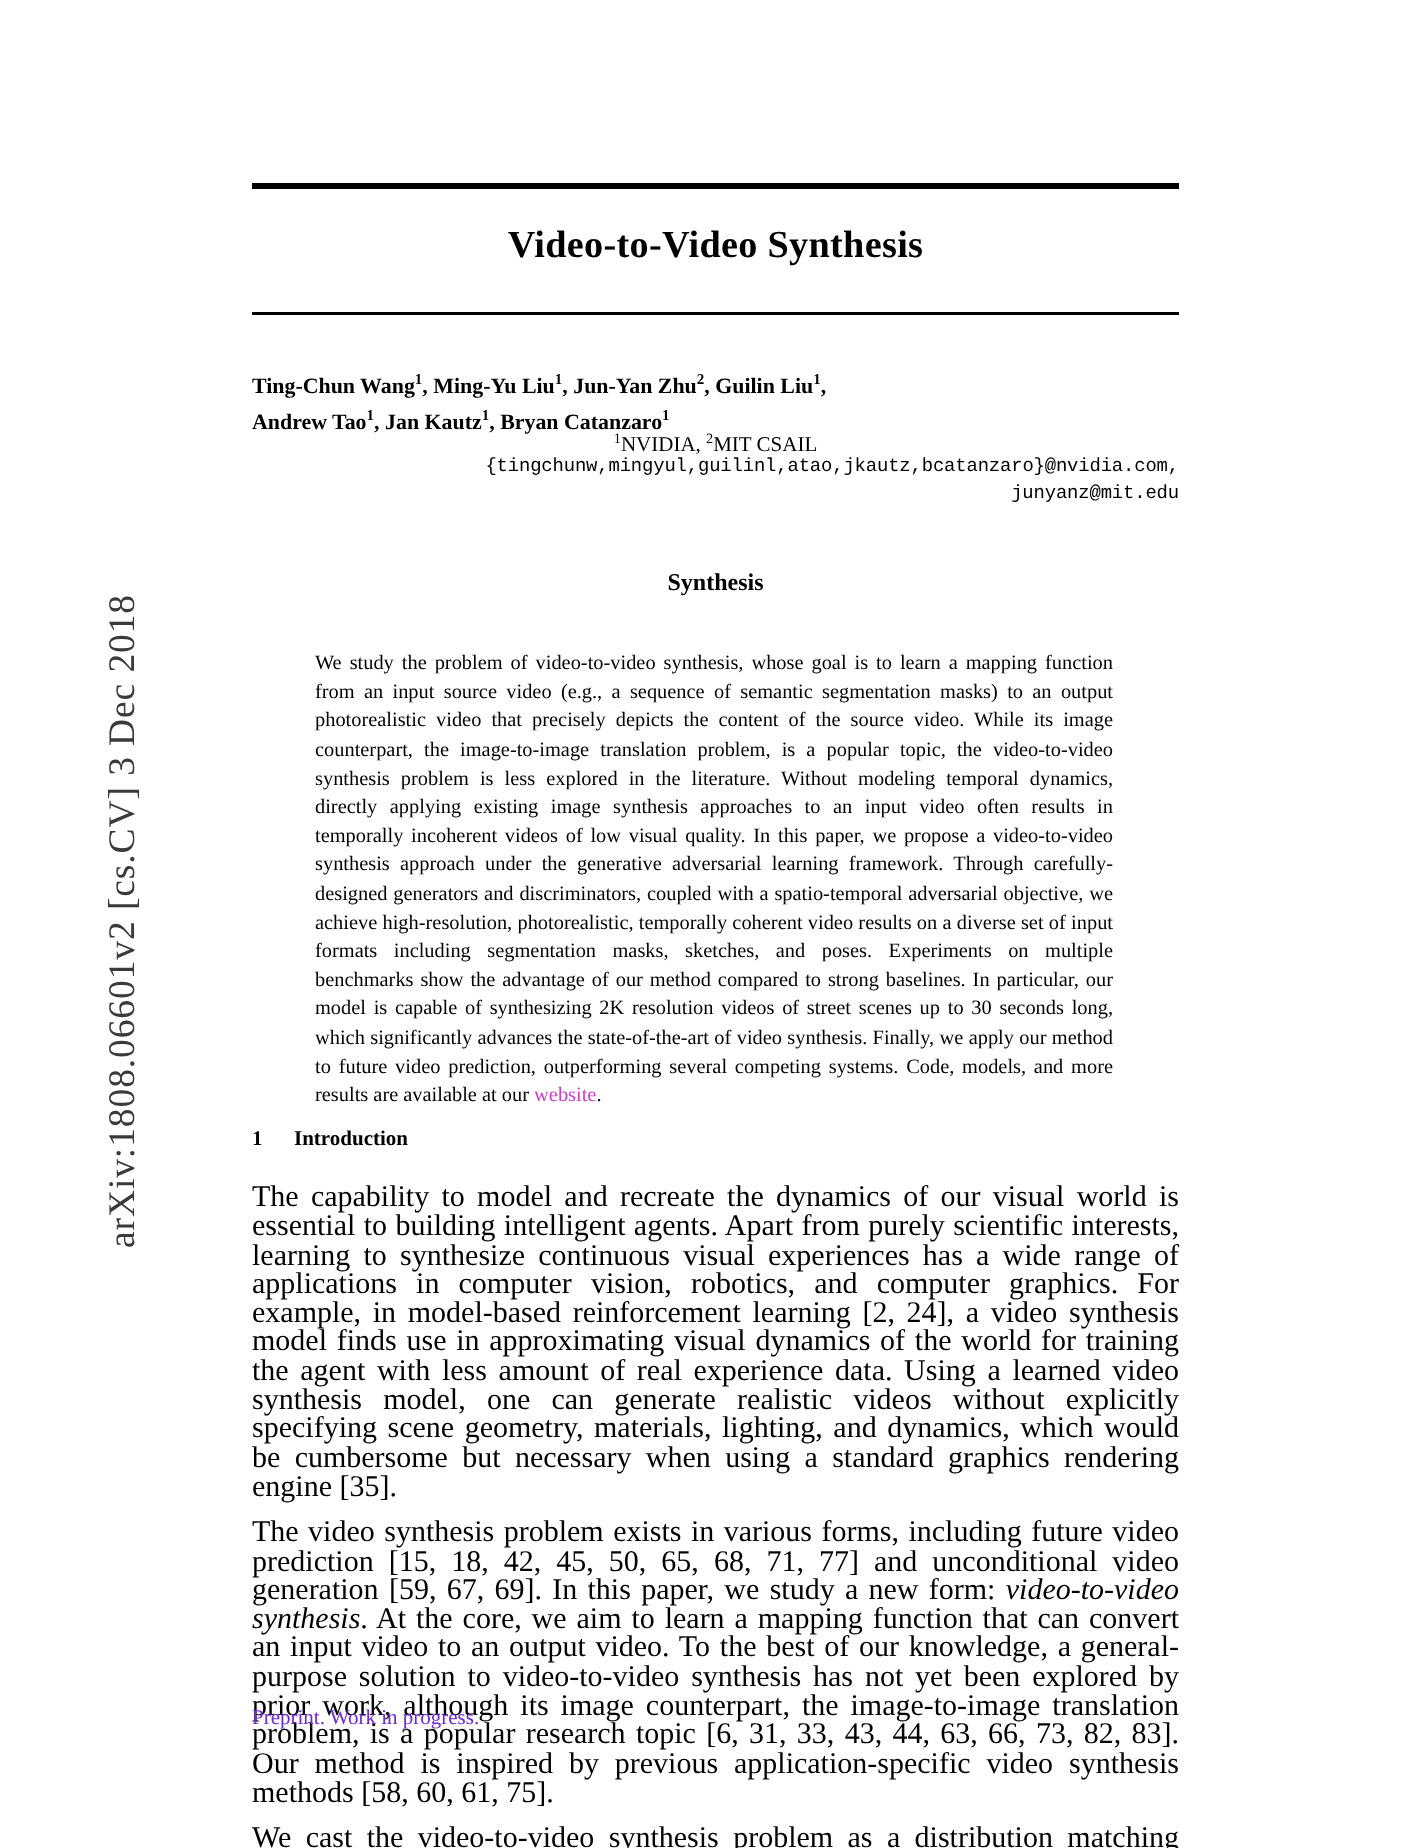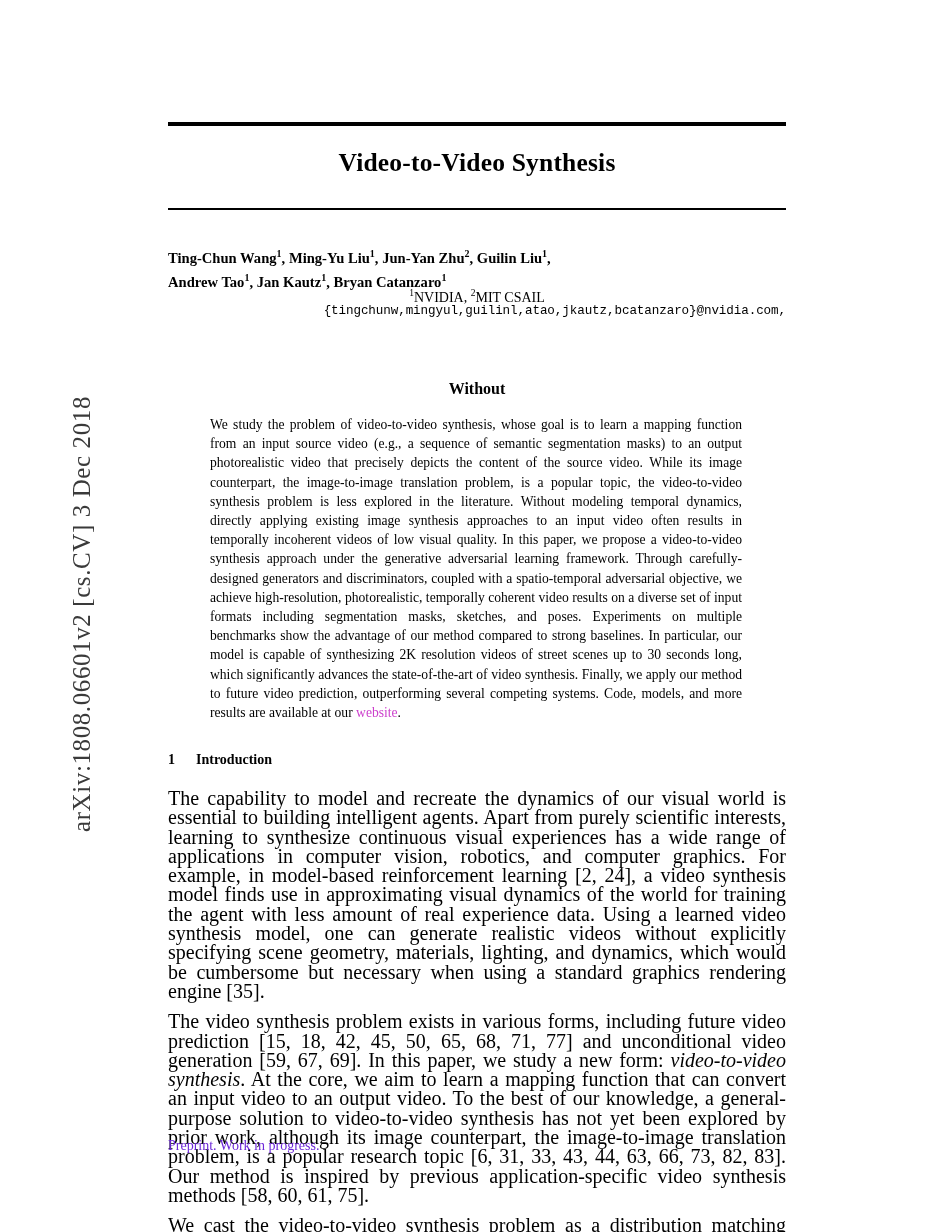--- a/index.html
+++ b/index.html
@@ -116,21 +116,21 @@
     top: 380px;
     width: 618px;
     text-align: center;
     font-size: 16px;
     font-weight: bold;
   }
 
   .abstract-body {
     position: absolute;
     left: 42px;
-    top: 415px;
+    top: 432px;
     width: 532px;
     font-size: 13.6px;
     line-height: 19.2px;
     text-align: justify;
     text-justify: inter-word;
   }
   .abstract-body a {
     color: #cc3fcc;
     text-decoration: none;
   }
@@ -191,23 +191,24 @@
       Andrew Tao<sup>1</sup>, Jan Kautz<sup>1</sup>, Bryan Catanzaro<sup>1</sup>
     </div>
   </div>
 
   <div class="affil">
     <sup>1</sup>NVIDIA, <sup>2</sup>MIT CSAIL
   </div>
 
   <div class="emails">
     <div>{tingchunw,mingyul,guilinl,atao,jkautz,bcatanzaro}@nvidia.com,</div>
-  </div>
-
-  <div class="abstract-head">Without</div>
+    <div>junyanz@mit.edu</div>
+  </div>
+
+  <div class="abstract-head">Synthesis</div>
 
   <div class="abstract-body">
     <span>We study the problem of video-to-video synthesis, whose goal is to learn a mapping function from an input source video (e.g., a sequence of semantic segmentation masks) to an output photorealistic video that precisely depicts the content of the source video. While its image counterpart, the image-to-image translation problem, is a popular topic, the video-to-video synthesis problem is less explored in the literature. Without modeling temporal dynamics, directly applying existing image synthesis approaches to an input video often results in temporally incoherent videos of low visual quality. In this paper, we propose a video-to-video synthesis approach under the generative adversarial learning framework. Through carefully-designed generators and discriminators, coupled with a spatio-temporal adversarial objective, we achieve high-resolution, photorealistic, temporally coherent video results on a diverse set of input formats including segmentation masks, sketches, and poses. Experiments on multiple benchmarks show the advantage of our method compared to strong baselines. In particular, our model is capable of synthesizing 2K resolution videos of street scenes up to 30 seconds long, which significantly advances the state-of-the-art of video synthesis. Finally, we apply our method to future video prediction, outperforming several competing systems. Code, models, and more results are available at our </span><a href="#">website</a><span>.</span>
   </div>
 
   <div class="section-head">
     <span class="num">1</span><span>Introduction</span>
   </div>
 
   <div class="body-text">

